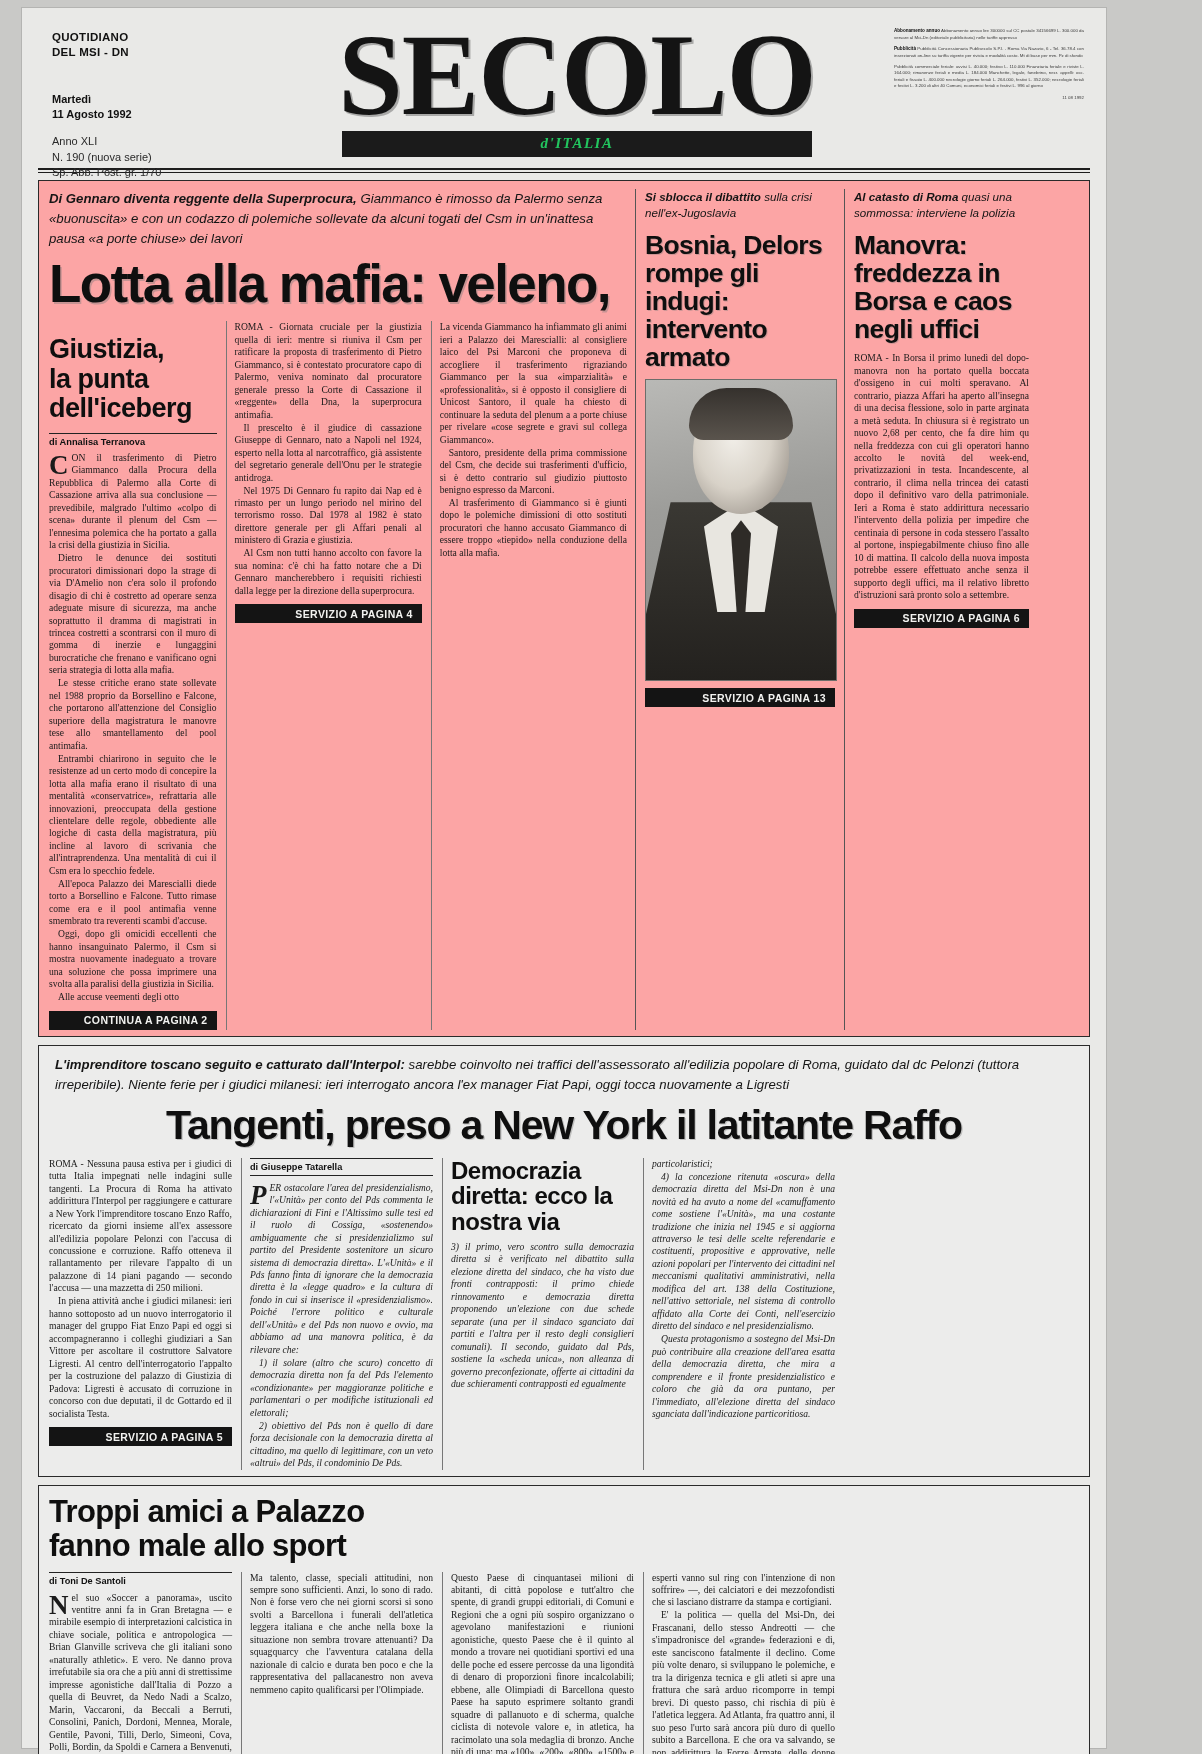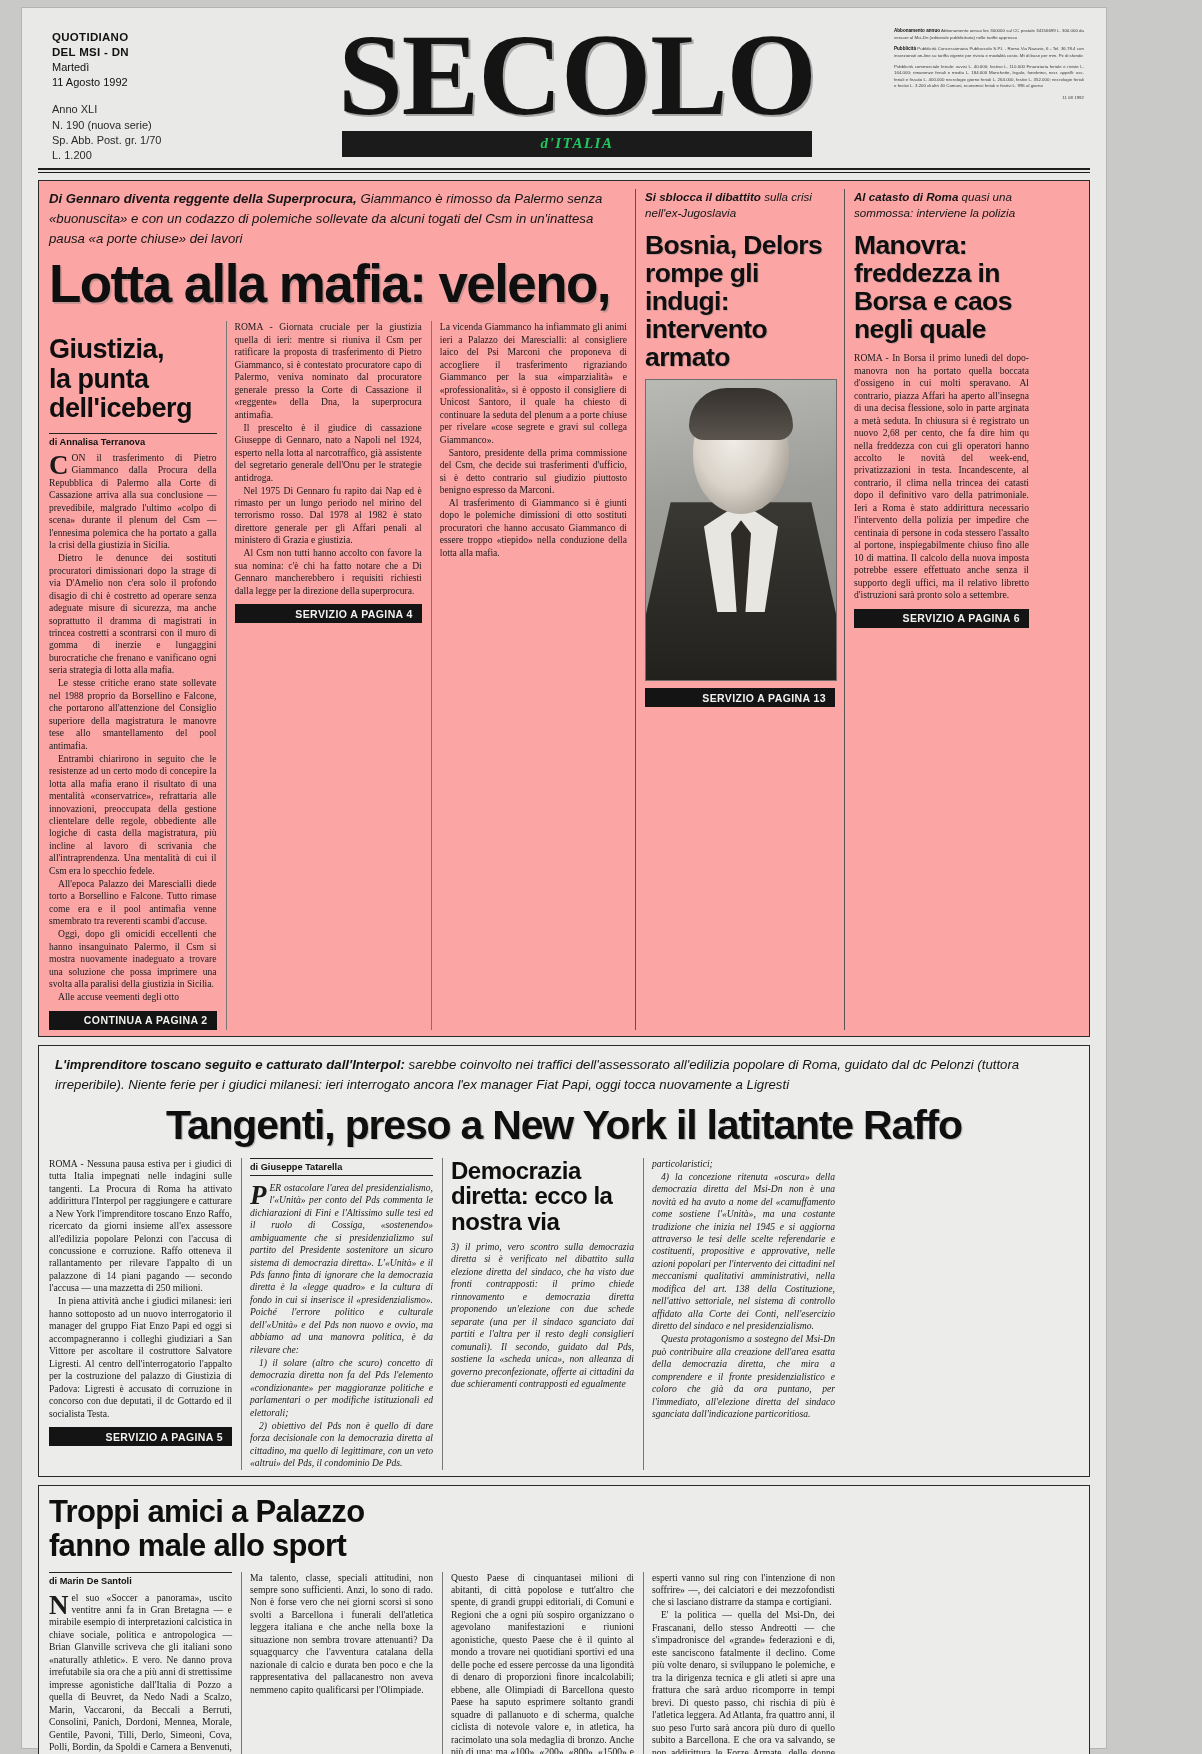--- a/index.html
+++ b/index.html
@@ -16,21 +16,21 @@
     background:#e9e9e7;
     box-shadow:0 0 0 1px #b4b4b2;
   }
   
   .masthead{position:relative;height:160px;}
   .mh-left{
     position:absolute;left:30px;top:22px;width:215px;
     font-family:"Liberation Sans",sans-serif;
   }
   .mh-l1{font-size:11.5px;font-weight:bold;letter-spacing:.3px;line-height:1.32;}
-  .mh-l2{font-size:11px;font-weight:normal;line-height:1.32;margin-top:0;}
+  .mh-l2{font-size:11px;font-weight:bold;line-height:1.32;margin-top:32px;}
   .mh-l3{font-size:11px;line-height:1.38;margin-top:13px;color:#2a2a2a;}
   .nameplate{
     position:absolute;left:255px;top:14px;width:600px;text-align:center;
   }
   .np-word{
     font-family:"Liberation Serif",serif;
     font-weight:bold;
     font-size:116px;
     line-height:0.92;
     letter-spacing:-1px;
@@ -302,21 +302,21 @@
         <div class="ph-face"></div>
         <div class="ph-hair"></div>
       </div>
       <div class="servbar">SERVIZIO A PAGINA 13</div>
     </div>
 
     <div class="col-man">
       <div class="kicker-sm">
         <b>Al catasto di Roma</b><span> quasi una sommossa: interviene la polizia</span>
       </div>
-      <div class="hl-mid">Manovra: freddezza in Borsa e caos negli quale</div>
+      <div class="hl-mid">Manovra: freddezza in Borsa e caos negli uffici</div>
       <div class="bodytext" style="margin-top:9px;">
         <p class="noind">ROMA - In Borsa il primo lunedì del dopo-manovra non ha portato quella boccata d'ossigeno in cui molti speravano. Al contrario, piazza Affari ha aperto all'insegna di una decisa flessione, solo in parte arginata a metà seduta. In chiusura si è registrato un nuovo 2,68 per cento, che fa dire him qu nella freddezza con cui gli operatori hanno accolto le novità del week-end, privatizzazioni in testa. Incandescente, al contrario, il clima nella trincea dei catasti dopo il definitivo varo della patrimoniale. Ieri a Roma è stato addirittura necessario l'intervento della polizia per impedire che centinaia di persone in coda stessero l'assalto al portone, inspiegabilmente chiuso fino alle 10 di mattina. Il calcolo della nuova imposta potrebbe essere effettuato anche senza il supporto degli uffici, ma il relativo libretto d'istruzioni sarà pronto solo a settembre.</p>
       </div>
       <div class="servbar">SERVIZIO A PAGINA 6</div>
     </div>
   </div>
 
   <div class="tangblock">
     <div class="tang-kick">
       <b>L'imprenditore toscano seguito e catturato dall'Interpol:</b><span> sarebbe coinvolto nei traffici dell'assessorato all'edilizia popolare di Roma, guidato dal dc Pelonzi (tuttora irreperibile). Niente ferie per i giudici milanesi: ieri interrogato ancora l'ex manager Fiat Papi, oggi tocca nuovamente a Ligresti</span>
@@ -358,21 +358,21 @@
     </div>
   </div>
 
   <div class="sportblock">
     <div class="hl-sport">
       <div>Troppi amici a Palazzo</div>
       <div>fanno male allo sport</div>
     </div>
     <div class="sport-cols">
       <div class="sp-c">
-        <div class="sp-by">di Marin De Santoli</div>
+        <div class="sp-by">di Toni De Santoli</div>
         <div class="bodytext">
           <p class="noind dropcap">Nel suo «Soccer a panorama», uscito ventitre anni fa in Gran Bretagna — e mirabile esempio di interpretazioni calcistica in chiave sociale, politica e antropologica — Brian Glanville scriveva che gli italiani sono «naturally athletic». E vero. Ne danno prova irrefutabile sia ora che a più anni di strettissime impresse agonistiche dall'Italia di Pozzo a quella di Beuvret, da Nedo Nadi a Scalzo, Marin, Vaccaroni, da Beccali a Berruti, Consolini, Panich, Dordoni, Mennea, Morale, Gentile, Pavoni, Tilli, Derlo, Simeoni, Cova, Polli, Bordin, da Spoldi e Carnera a Benvenuti, Mazzinghi, Burruni, D'Agata, Lopopolo, dai Lombi e Lavoratori agli azzurri dei Settebello di Barcellona: da Coppi, Bartali e Magni a Moser, Chiocciolli e Casartelli. E fermiamoci qui: come esempi, questi bastano e avanzano. Ricordiamo soltanto che nell'universale delle competizioni sportive svoltesi fra il 1930 e il 1960, l'Italia può rivendicare successi più numerosi e significativi di quelli raccolti dagli stessi Stati Uniti d'America.</p>
         </div>
       </div>
       <div class="sp-c sp-sep">
         <div class="bodytext">
           <p class="noind">Ma talento, classe, speciali attitudini, non sempre sono sufficienti. Anzi, lo sono di rado. Non è forse vero che nei giorni scorsi si sono svolti a Barcellona i funerali dell'atletica leggera italiana e che anche nella boxe la situazione non sembra trovare attenuanti? Da squagquarcy che l'avventura catalana della nazionale di calcio e durata ben poco e che la rappresentativa del pallacanestro non aveva nemmeno capito qualificarsi per l'Olimpiade.</p>
         </div>
       </div>
       <div class="sp-c sp-sep">

